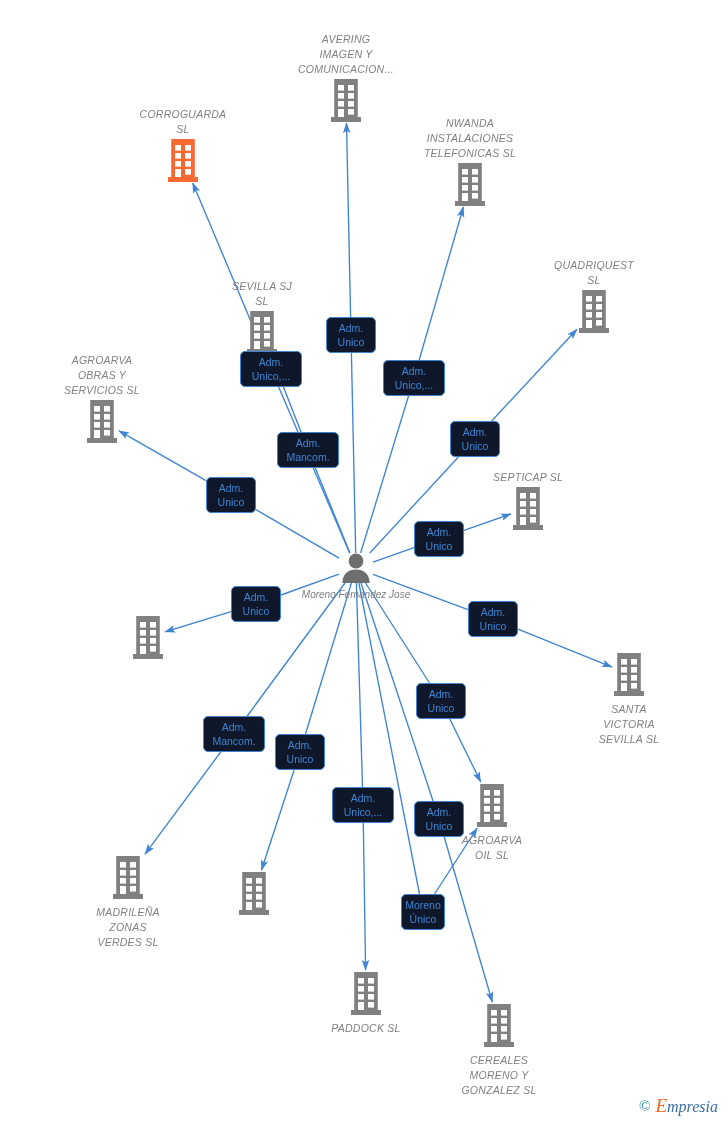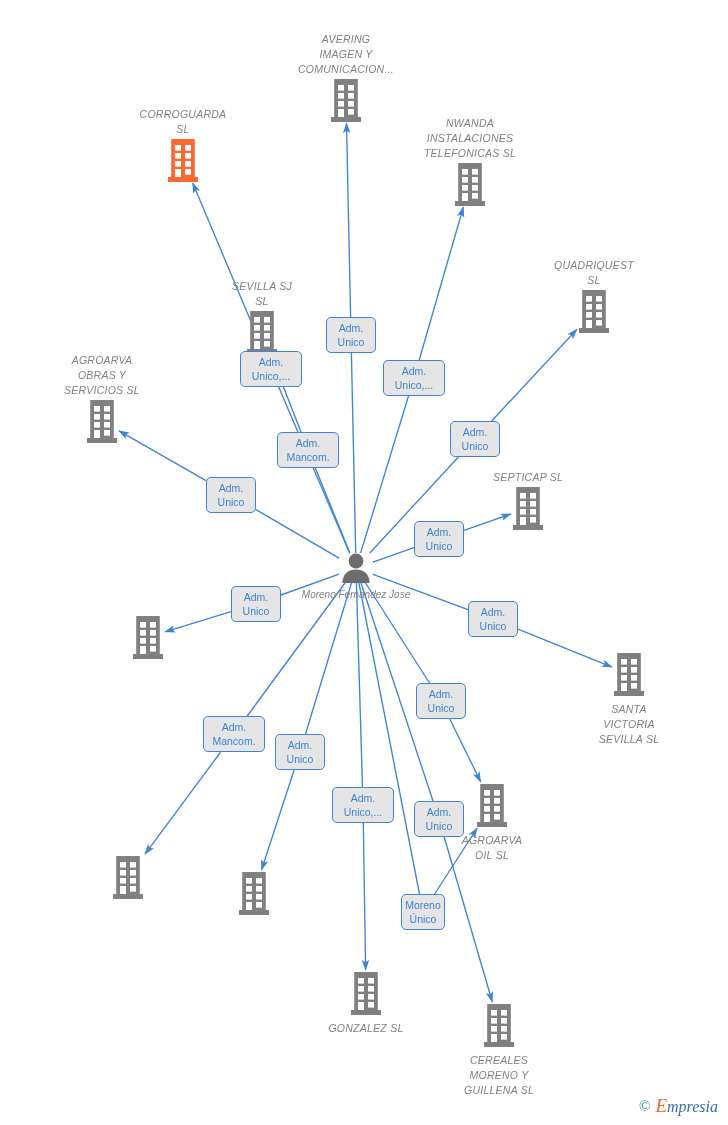--- a/index.html
+++ b/index.html
@@ -48,21 +48,21 @@
     margin: 0 auto;
   }
   .person-node .caption {
     font-size: 10px;
     line-height: 14px;
     letter-spacing: 0;
   }
   .elabel {
     position: absolute;
     box-sizing: border-box;
-    background: #e5e5e5;
+    background: #0f172a;
     border: 1.3px solid #3f84d2;
     border-radius: 5px;
     color: #3f84d2;
     font-size: 10.5px;
     line-height: 13.5px;
     text-align: center;
     padding: 4px 2px 4px 2px;
     z-index: 8;
     font-family: "Liberation Sans", sans-serif;
     white-space: pre-line;
@@ -312,20 +312,23 @@
       <rect x="0" y="40" width="30" height="5" fill="#808080"></rect>
       <rect x="7" y="8" width="6" height="5.6" fill="#fff"></rect>
             <rect x="17" y="8" width="6" height="5.6" fill="#fff"></rect>
             <rect x="7" y="16" width="6" height="5.6" fill="#fff"></rect>
             <rect x="17" y="16" width="6" height="5.6" fill="#fff"></rect>
             <rect x="7" y="24" width="6" height="5.6" fill="#fff"></rect>
             <rect x="17" y="24" width="6" height="5.6" fill="#fff"></rect>
             <rect x="7" y="32" width="6" height="8" fill="#fff"></rect>
             <rect x="17" y="32" width="6" height="5.6" fill="#fff"></rect>
     </svg></span>
+        <div class="caption below">MADRILEÑA
+ZONAS
+VERDES  SL</div>
       </div>
       <div class="node" style="left: 254px; top: 870px;">
         <span class="glyph"><svg width="34" height="46" viewBox="0 0 30 46" aria-hidden="true">
       <rect x="3.2" y="2" width="23.6" height="39" fill="#808080"></rect>
       <rect x="0" y="40" width="30" height="5" fill="#808080"></rect>
       <rect x="7" y="8" width="6" height="5.6" fill="#fff"></rect>
             <rect x="17" y="8" width="6" height="5.6" fill="#fff"></rect>
             <rect x="7" y="16" width="6" height="5.6" fill="#fff"></rect>
             <rect x="17" y="16" width="6" height="5.6" fill="#fff"></rect>
             <rect x="7" y="24" width="6" height="5.6" fill="#fff"></rect>
@@ -340,38 +343,38 @@
       <rect x="0" y="40" width="30" height="5" fill="#808080"></rect>
       <rect x="7" y="8" width="6" height="5.6" fill="#fff"></rect>
             <rect x="17" y="8" width="6" height="5.6" fill="#fff"></rect>
             <rect x="7" y="16" width="6" height="5.6" fill="#fff"></rect>
             <rect x="17" y="16" width="6" height="5.6" fill="#fff"></rect>
             <rect x="7" y="24" width="6" height="5.6" fill="#fff"></rect>
             <rect x="17" y="24" width="6" height="5.6" fill="#fff"></rect>
             <rect x="7" y="32" width="6" height="8" fill="#fff"></rect>
             <rect x="17" y="32" width="6" height="5.6" fill="#fff"></rect>
     </svg></span>
-        <div class="caption below">GONZALEZ  SL</div>
+        <div class="caption below">PADDOCK  SL</div>
       </div>
       <div class="node" style="left: 499px; top: 1002px;">
         <span class="glyph"><svg width="34" height="46" viewBox="0 0 30 46" aria-hidden="true">
       <rect x="3.2" y="2" width="23.6" height="39" fill="#808080"></rect>
       <rect x="0" y="40" width="30" height="5" fill="#808080"></rect>
       <rect x="7" y="8" width="6" height="5.6" fill="#fff"></rect>
             <rect x="17" y="8" width="6" height="5.6" fill="#fff"></rect>
             <rect x="7" y="16" width="6" height="5.6" fill="#fff"></rect>
             <rect x="17" y="16" width="6" height="5.6" fill="#fff"></rect>
             <rect x="7" y="24" width="6" height="5.6" fill="#fff"></rect>
             <rect x="17" y="24" width="6" height="5.6" fill="#fff"></rect>
             <rect x="7" y="32" width="6" height="8" fill="#fff"></rect>
             <rect x="17" y="32" width="6" height="5.6" fill="#fff"></rect>
     </svg></span>
         <div class="caption below">CEREALES
 MORENO Y
-GUILLENA SL</div>
+GONZALEZ SL</div>
       </div>
     </div>
   <div id="labels-layer">
       <div class="elabel" style="left: 240px; top: 351px; width: 62px; height: 36px;">Adm.
 Unico,...</div>
       <div class="elabel" style="left: 277px; top: 432px; width: 62px; height: 36px;">Adm.
 Mancom.</div>
       <div class="elabel" style="left: 326px; top: 317px; width: 50px; height: 36px;">Adm.
 Unico</div>
       <div class="elabel" style="left: 383px; top: 360px; width: 62px; height: 36px;">Adm.

